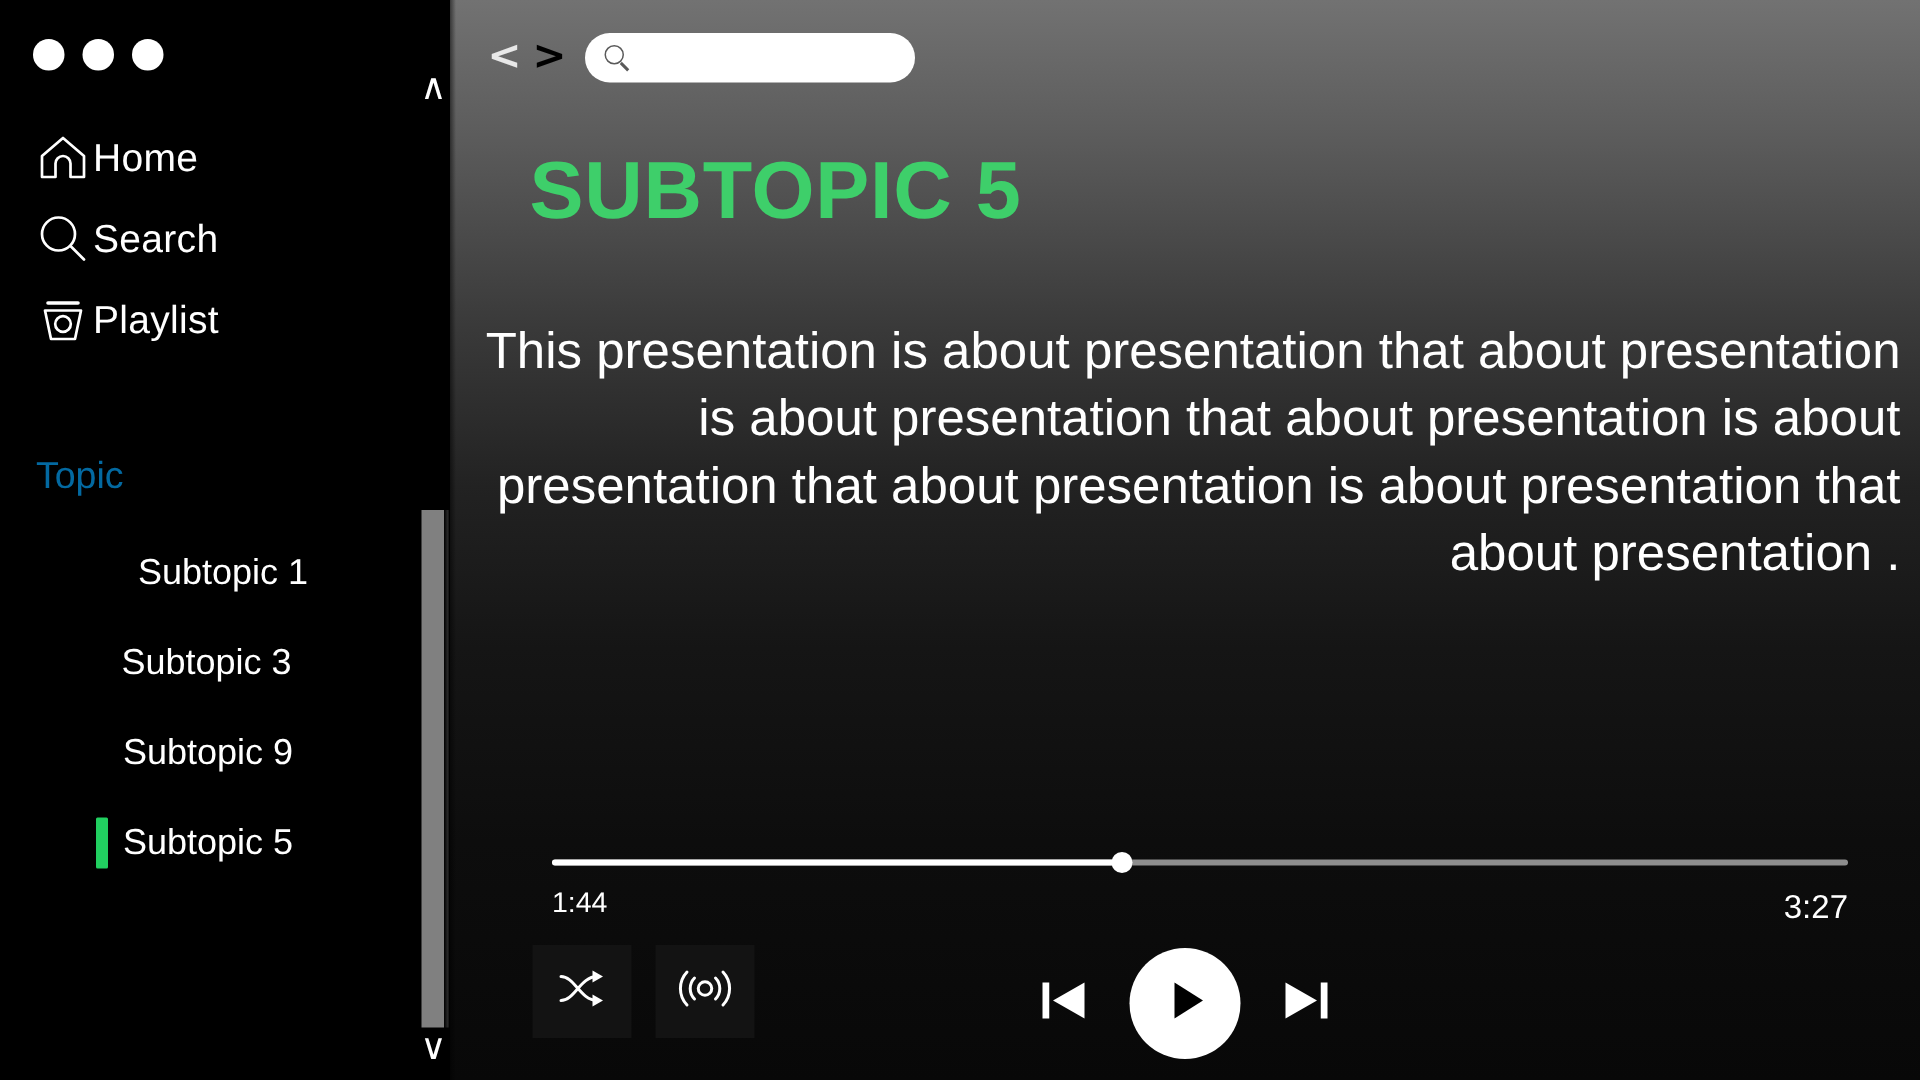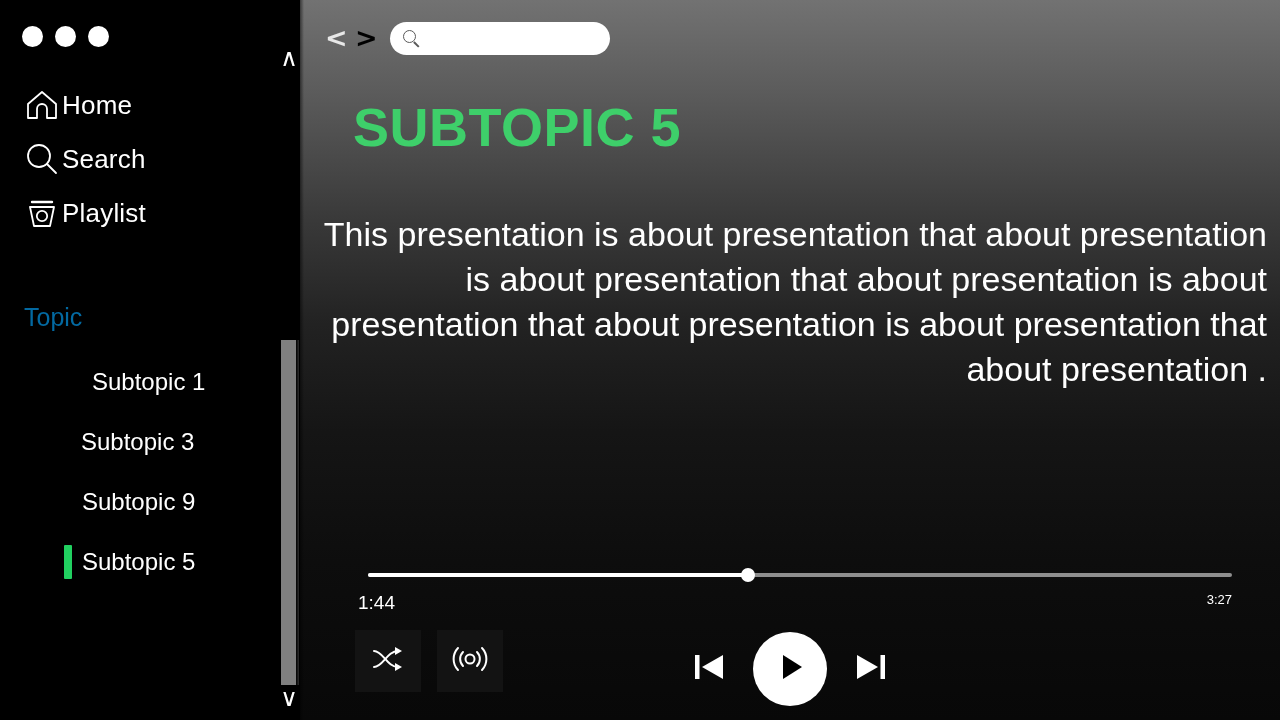--- a/index.html
+++ b/index.html
@@ -133,22 +133,22 @@
     background:#8e8e8e; border-radius:2px;
   }
   .prog-fill {
     position:absolute; left:0; top:0; height:4px; background:#fff;
     border-radius:2px;
   }
   .prog-thumb {
     position:absolute; top:-5px; width:14px; height:14px; border-radius:50%;
     background:#fff; cursor:pointer; margin-left:-7px;
   }
-  .time-cur { position:absolute; left:58px; top:52px; color:#fff; font-size:19px; }
-  .time-tot { position:absolute; right:48px; top:52px; color:#fff; font-size:13px;margin-left:29px; }
+  .time-cur { position:absolute; left:68px; top:52px; color:#fff; font-size:19px; }
+  .time-tot { position:absolute; right:48px; top:52px; color:#fff; font-size:22px;margin-left:29px; }
 
   .sidebtns { position:absolute; left:55px; top:90px; display:flex; gap:16px; }
   .sqbtn {
     width:66px; height:62px; background:#131313;
     display:flex; align-items:center; justify-content:center; cursor:pointer;
   }
 
   .transport {
     position:absolute; left:0; top:92px; width:980px;
     display:flex; align-items:center; justify-content:center; gap:22px;

